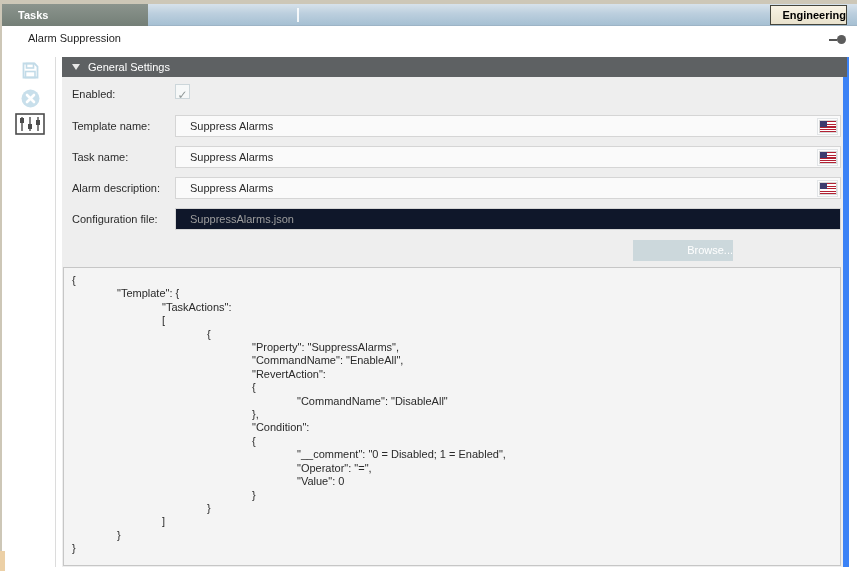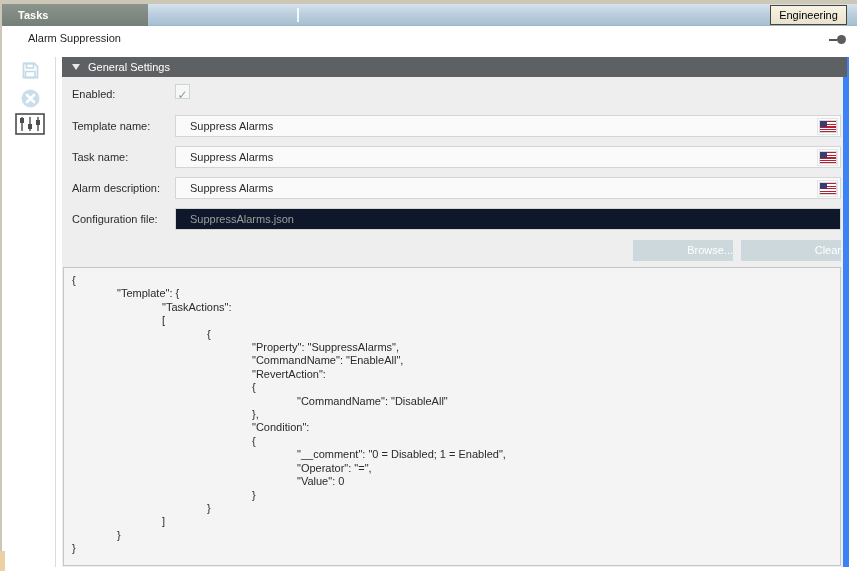--- a/index.html
+++ b/index.html
@@ -18,22 +18,22 @@
             border-bottom:1px solid #9db4c6; }
   .tab-active { position:absolute; left:0; top:0; width:148px; height:22px;
                 background:linear-gradient(to bottom,#8b948d,#747f77);
                 color:#ffffff; font-size:11px; font-weight:bold; line-height:22px; padding-left:18px; }
   .tab-inactive { position:absolute; left:148px; top:0; width:148px; height:22px;
                   color:#ffffff; font-size:11px; font-weight:bold; line-height:22px; padding-left:13px;
                   text-shadow:0 1px 1px rgba(120,140,160,.6); }
   .tab-sep { position:absolute; left:297px; top:4px; width:2px; height:14px; background:rgba(255,255,255,.85); }
   .engineering-btn { position:absolute; left:770px; top:1px; width:77px; height:20px;
                      background:linear-gradient(to bottom,#f8f3e5,#e9e2cd);
-                     border:1px solid #45453c; color:#000000; font-size:11px; font-weight:normal;
-                     text-align:center; line-height:18px; }
+                     border:1px solid #45453c; color:#000000; font-size:11px; font-weight:bold;
+                     text-align:right; line-height:18px; }
 
   
   .page-title { position:absolute; left:28px; top:32px; font-size:11px; color:#1f1f1f; }
   .pin { position:absolute; left:829px; top:35px; width:18px; height:9px; }
   .pin-line { position:absolute; left:0; top:4px; width:8px; height:1.5px; background:#555; }
   .pin-dot { position:absolute; left:8px; top:0; width:9px; height:9px; border-radius:50%; background:#5c5c5c; }
 
   
   .sidebar-sep { position:absolute; left:55px; top:57px; width:1px; height:510px; background:#dcdcdc; }
   .side-btn { position:absolute; left:14px; width:32px; height:24px; display:flex; align-items:center; justify-content:center; }
@@ -151,21 +151,20 @@
               <span class="usflag"></span>
             </span></div>
         </div>
         <div class="field-row" style="top: 151px;">
           <div class="field-label">Configuration file:</div>
           <div class="field-input muted">SuppressAlarms.json</div>
         </div>
       </div>
 
     <div class="action-btn browse-btn">Browse...</div>
-    <div class="action-btn clear-btn">Clear</div>
 
     <div class="code-block" id="code-block">
         <div class="code-line" style="padding-left: 0px;">{</div>
         <div class="code-line" style="padding-left: 45px;">"Template": {</div>
         <div class="code-line" style="padding-left: 90px;">"TaskActions":</div>
         <div class="code-line" style="padding-left: 90px;">[</div>
         <div class="code-line" style="padding-left: 135px;">{</div>
         <div class="code-line" style="padding-left: 180px;">"Property": "SuppressAlarms",</div>
         <div class="code-line" style="padding-left: 180px;">"CommandName": "EnableAll",</div>
         <div class="code-line" style="padding-left: 180px;">"RevertAction":</div>

